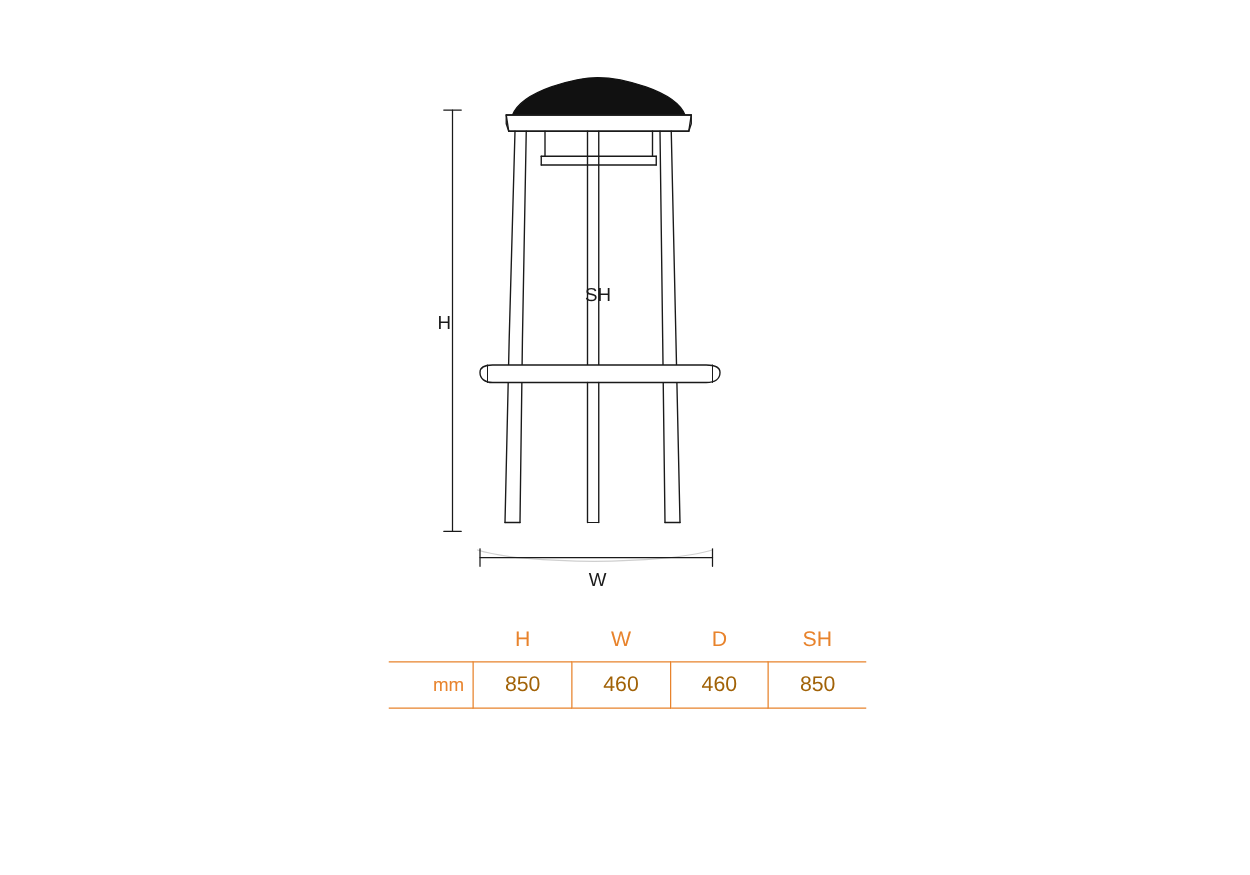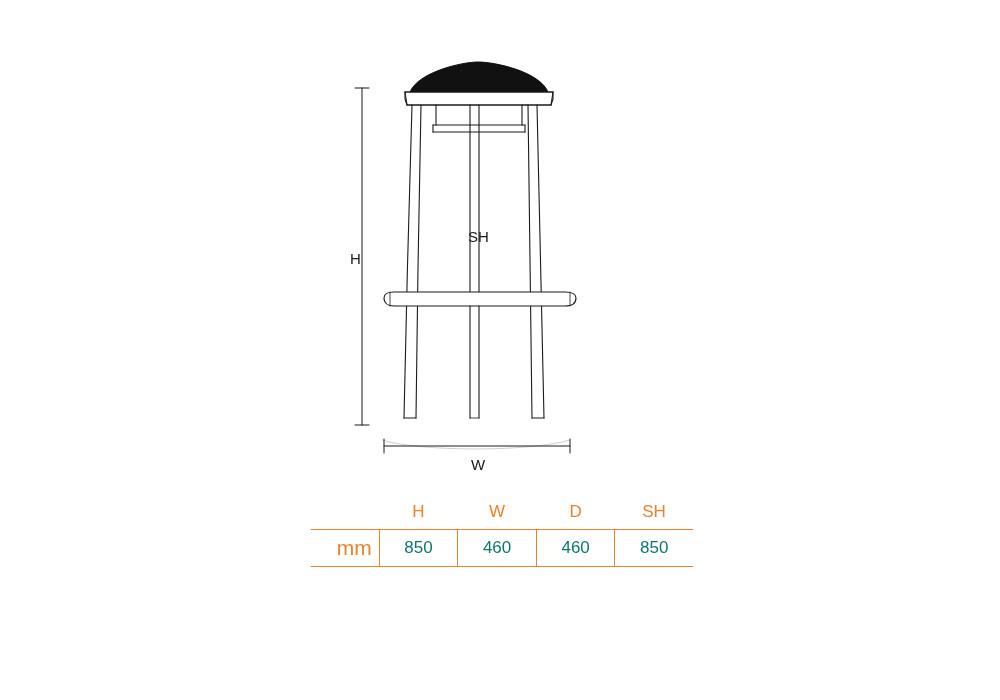--- a/index.html
+++ b/index.html
@@ -38,21 +38,21 @@
     font-family: "Liberation Sans", sans-serif;
   }
   .spec-table td, .spec-table th {
     padding: 0;
     margin: 0;
     font-weight: normal;
     text-align: center;
     vertical-align: middle;
     font-size: 17px;
     height: 36px;
-    color: #0f766e;
+    color: #a16207;
   }
   .spec-table thead th {
     color: #e8832c;
     font-size: 17px;
     border: none;
     height: 34px;
   }
   .spec-table thead th.corner {
     border: none;
   }
@@ -60,21 +60,21 @@
     border-top: 1px solid #e8832c;
     border-right: 1px solid #e8832c;
   }
   .spec-table tbody tr:last-child td {
     border-bottom: 1px solid #e8832c;
   }
   .spec-table tbody td.rowhead {
     color: #e8832c;
     text-align: right;
     padding-right: 7px;
-    font-size: 21px;
+    font-size: 15px;
     border-right: 1px solid #e8832c;
     border-left: none;
     width: 62px;
   }
   .spec-table tbody td.val {
     width: 80px;
   }
   .spec-table tbody td.last {
     border-right: none;
   }

